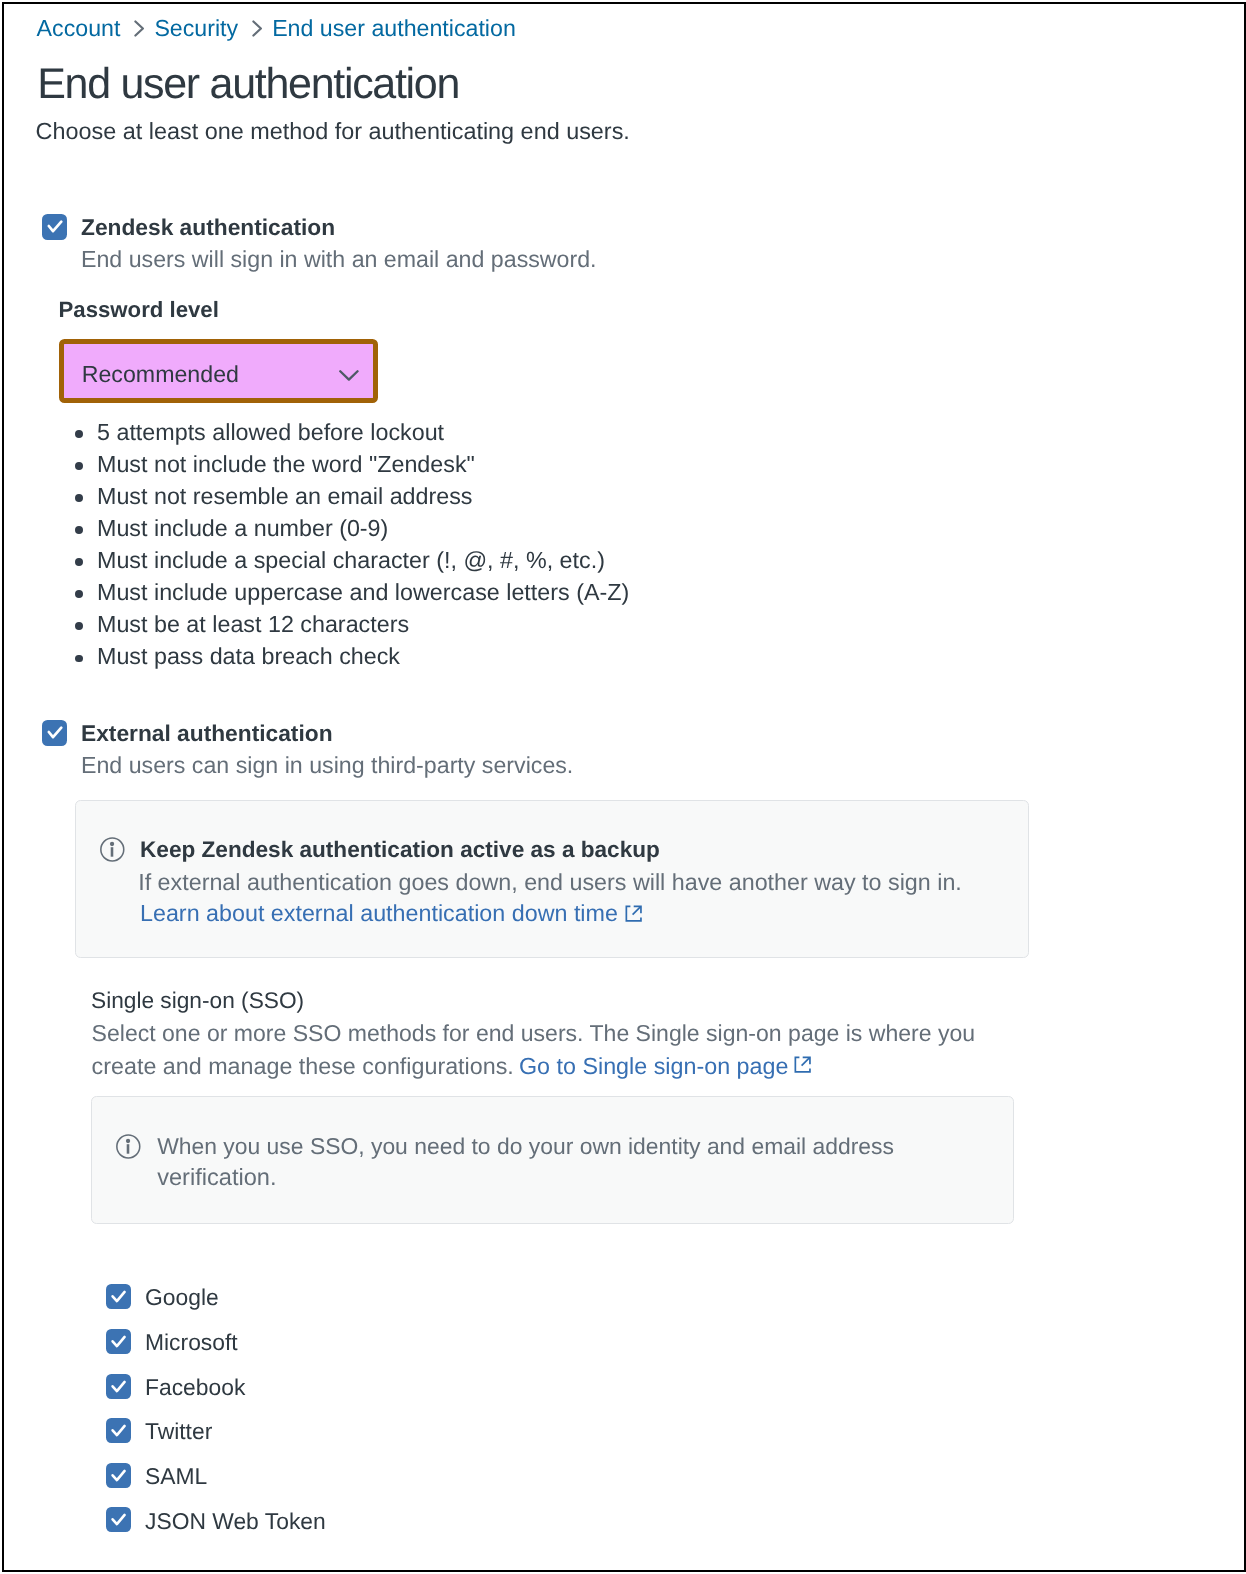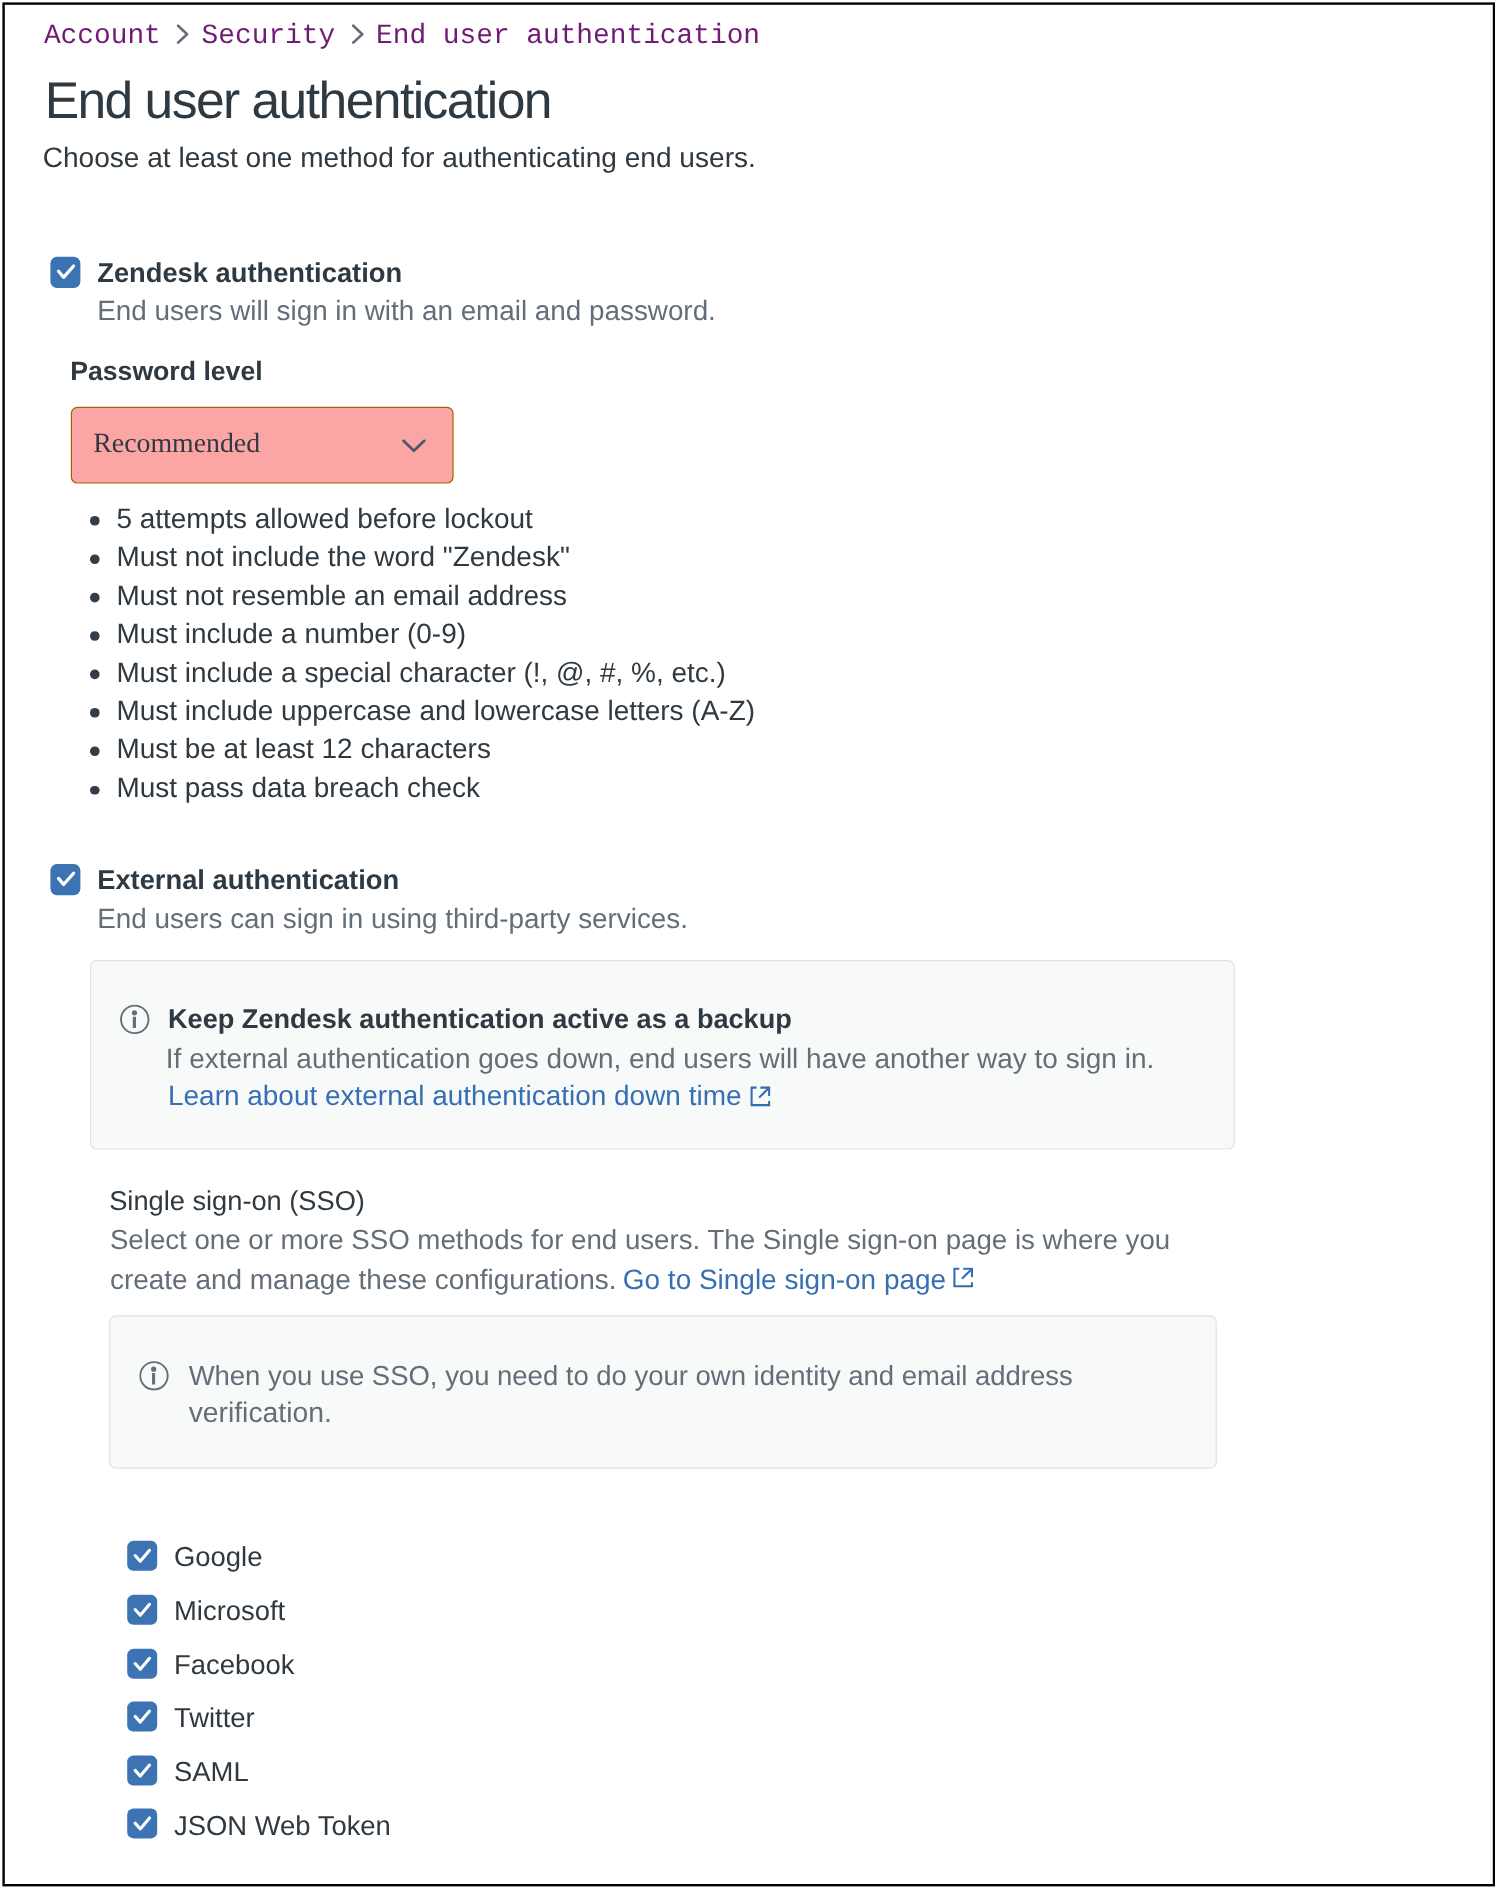--- a/index.html
+++ b/index.html
@@ -26,22 +26,22 @@
   .title    { font-size:43px;   color:#2f3941; letter-spacing:-1.3px; }
   .subtitle { font-size:23.4px; color:#2f3941; }
 
   .cbx { position:absolute; border-radius:5.5px; background:#3c73b3; }
   .cbx svg { position:absolute; left:0; top:0; display:block; }
 
   .opt-title { font-size:22.75px; font-weight:700; color:#2f3941; }
   .opt-desc  { font-size:23.2px; color:#646e78; }
 
   .field-label { font-size:22.2px; font-weight:700; color:#2f3941; }
-  .select { position:absolute; box-sizing:border-box; border:1px solid #a16207;
-            border-radius:5.5px; background:#fca5a5;font-family:Liberation Serif, serif; }
+  .select { position:absolute; box-sizing:border-box; border:5px solid #a16207;
+            border-radius:5.5px; background:#f0abfc; }
   .sel-val { font-size:23.2px; color:#2f3941; }
   .chev { position:absolute; }
 
   .li  { font-size:23.3px; color:#2f3941; }
   .dot { position:absolute; width:7.8px; height:7.8px; border-radius:50%; background:#333d49; }
 
   .infobox { position:absolute; box-sizing:border-box; background:#f8f9f9;
              border:1px solid #e0e3e6; border-radius:5.5px; }
   .infoicon { position:absolute; }
   .info-h { font-size:22.6px; font-weight:700; color:#2f3941; }
@@ -53,21 +53,21 @@
   .sso-h { font-size:22.7px; color:#2f3941; }
   .sso-p { font-size:23.05px; color:#646e78; }
   .cb-row-label { font-size:22.85px; color:#2f3941; }
 </style>
 </head>
 <body>
 
 <div class="page">
   <div class="frame" style="border-color: rgb(0, 0, 0);"></div>
 
-  <div class="t crumbs" style="left: 36.6px; top: 27px; color: #701a75; font-family: Liberation Mono, monospace;"><span>Account</span><span class="sep" style="margin:0 12.0px"><svg width="11" height="17" viewBox="0 0 11 17">
+  <div class="t crumbs" style="left: 36.6px; top: 27px; color: #0369a1;"><span>Account</span><span class="sep" style="margin:0 12.0px"><svg width="11" height="17" viewBox="0 0 11 17">
           <path d="M1.4 1.45 L8.9 8.5 L1.4 15.55" fill="none" stroke="#646e78" stroke-width="2.2" stroke-linecap="round" stroke-linejoin="round"></path>
         </svg></span><span>Security</span><span class="sep" style="margin:0 12.0px"><svg width="11" height="17" viewBox="0 0 11 17">
           <path d="M1.4 1.45 L8.9 8.5 L1.4 15.55" fill="none" stroke="#646e78" stroke-width="2.2" stroke-linecap="round" stroke-linejoin="round"></path>
         </svg></span><span>End user authentication</span></div>
 
   <div class="t title" style="left:37.2px; top:84px;">End user authentication</div>
   <div class="t subtitle" style="left:35.6px; top:130.8px;">Choose at least one method for authenticating end users.</div>
 
   <div class="cbx" style="left: 42px; top: 214px; width: 25px; height: 26px; background: rgb(60, 115, 179);">
     <svg width="25" height="26" viewBox="0 0 25 26">

